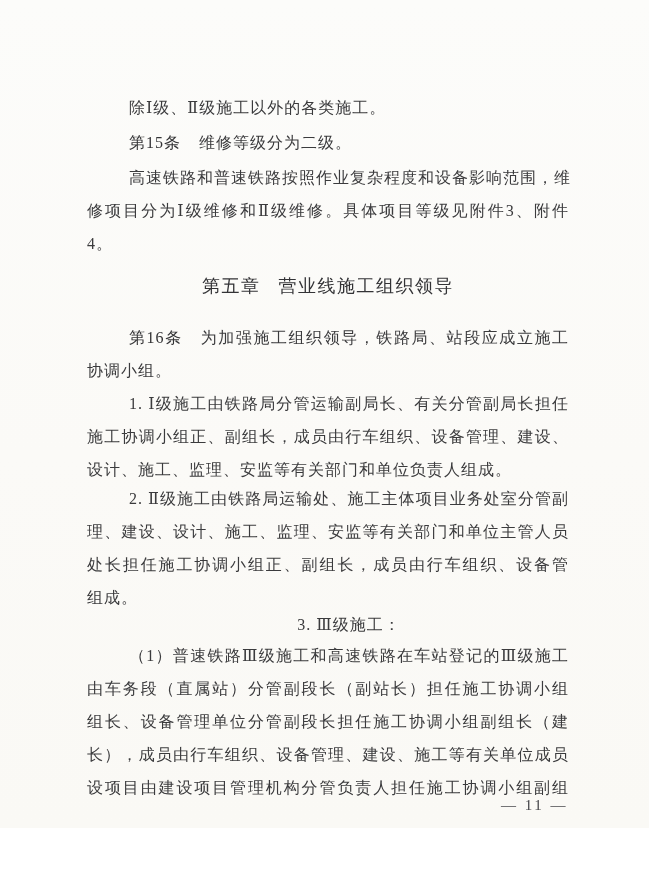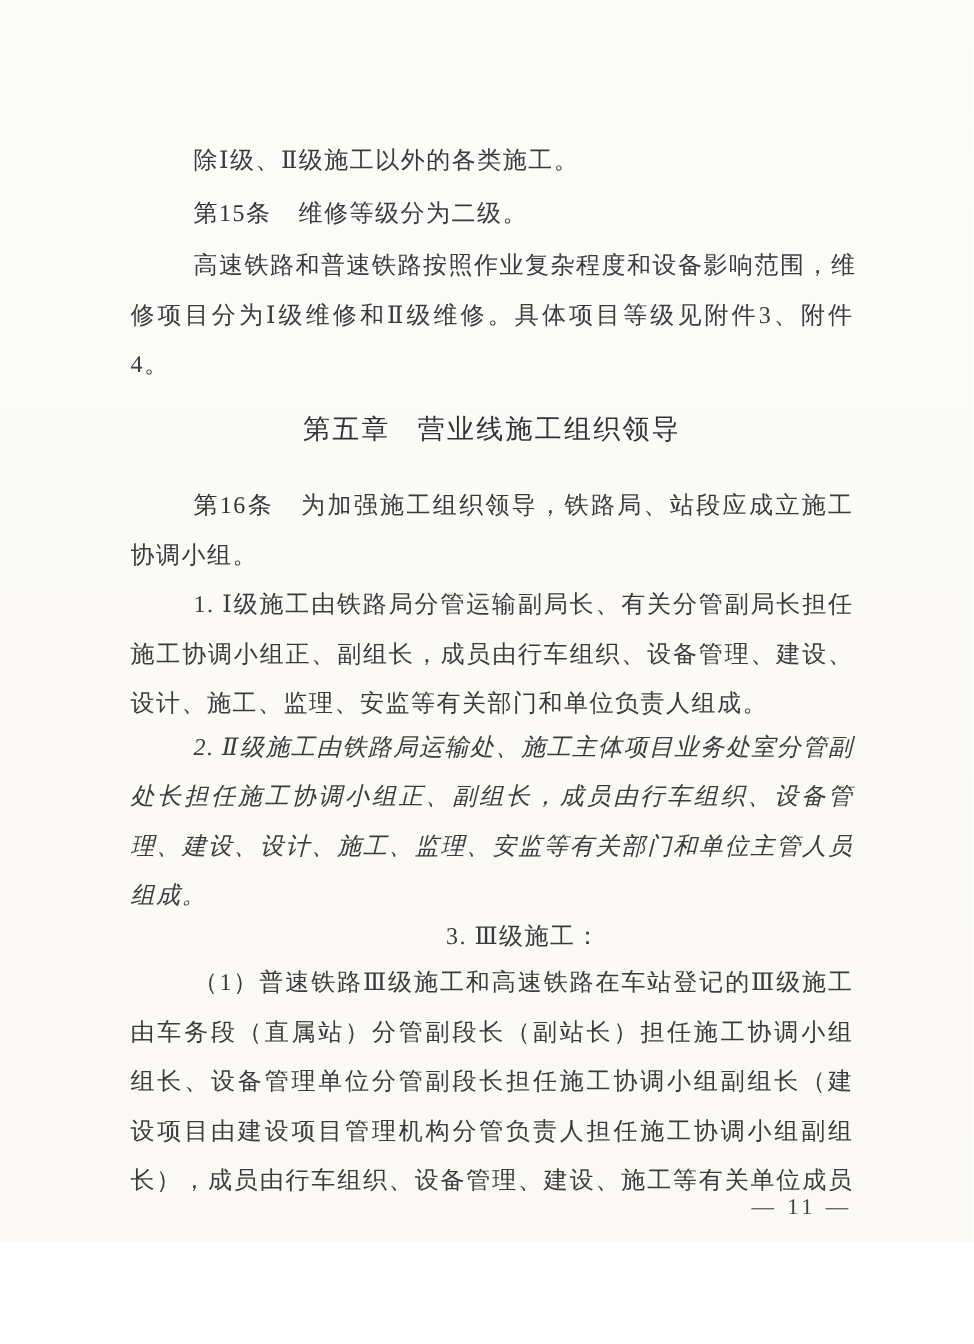--- a/index.html
+++ b/index.html
@@ -43,21 +43,21 @@
     height: 33px;
     line-height: 33px;
     text-align: center;
     font-family: "Liberation Sans", "DejaVu Sans", sans-serif;
     font-weight: 400;
     font-size: 18px;
     letter-spacing: 1.5px;
     color: #333336;
   }
   .chapter-heading .chapter-num { margin-right: 18px; }
-  .m-item2 { margin-top: -4px; font-style: italic; }
+  .m-item2 { margin-top: -4px; }
   .m-item3 { margin-top: -6px; text-align: center; }
   .m-sub1  { margin-top: -2px; }
   .page-number {
     position: absolute;
     left: 501px;
     top: 796px;
     font-size: 15px;
     letter-spacing: 2.5px;
     color: #454549;
     line-height: 18px;
@@ -93,33 +93,33 @@
     </div>
 
     <div>
       <div class="line indent just">1. Ⅰ级施工由铁路局分管运输副局长、有关分管副局长担任</div>
       <div class="line just">施工协调小组正、副组长，成员由行车组织、设备管理、建设、</div>
       <div class="line">设计、施工、监理、安监等有关部门和单位负责人组成。</div>
     </div>
 
     <div class="m-item2">
       <div class="line indent just">2. Ⅱ级施工由铁路局运输处、施工主体项目业务处室分管副</div>
+      <div class="line just">理、建设、设计、施工、监理、安监等有关部门和单位主管人员</div>
       <div class="line just">处长担任施工协调小组正、副组长，成员由行车组织、设备管</div>
-      <div class="line just">理、建设、设计、施工、监理、安监等有关部门和单位主管人员</div>
       <div class="line">组成。</div>
     </div>
 
     <div class="m-item3">
       <div class="line indent">3. Ⅲ级施工：</div>
     </div>
 
     <div class="m-sub1">
       <div class="line indent just">（1）普速铁路Ⅲ级施工和高速铁路在车站登记的Ⅲ级施工</div>
       <div class="line just">由车务段（直属站）分管副段长（副站长）担任施工协调小组</div>
       <div class="line just">组长、设备管理单位分管副段长担任施工协调小组副组长（建</div>
+      <div class="line just">长），成员由行车组织、设备管理、建设、施工等有关单位成员</div>
       <div class="line just">设项目由建设项目管理机构分管负责人担任施工协调小组副组</div>
-      <div class="line just">长），成员由行车组织、设备管理、建设、施工等有关单位成员</div>
     </div>
 
   </div>
 
   <div class="page-number">— 11 —</div>
 </div>
 
 </body></html>

